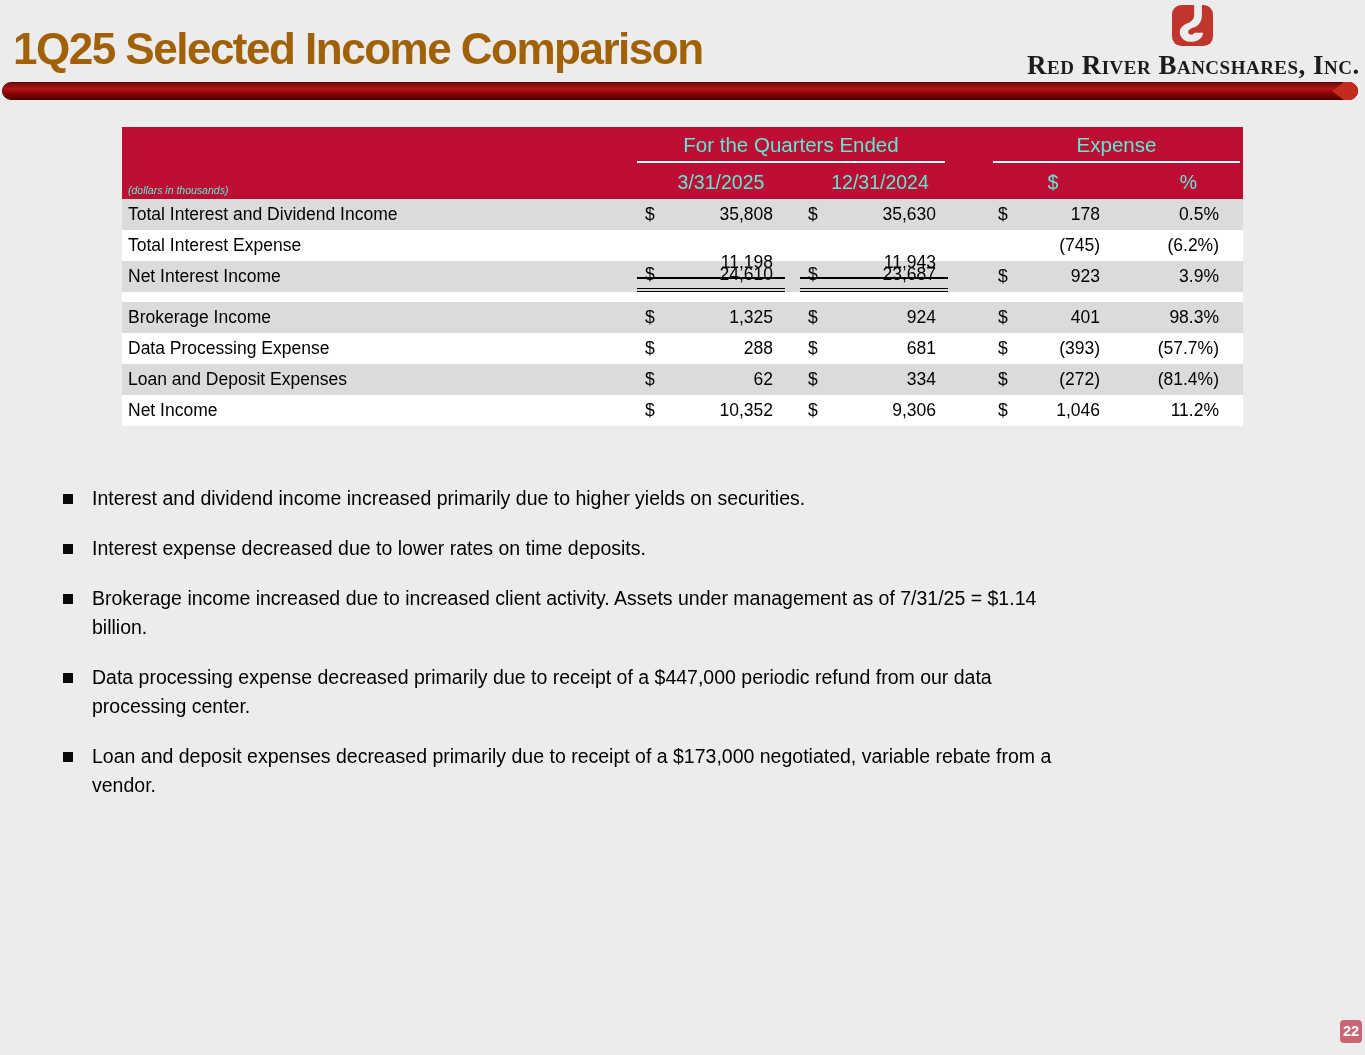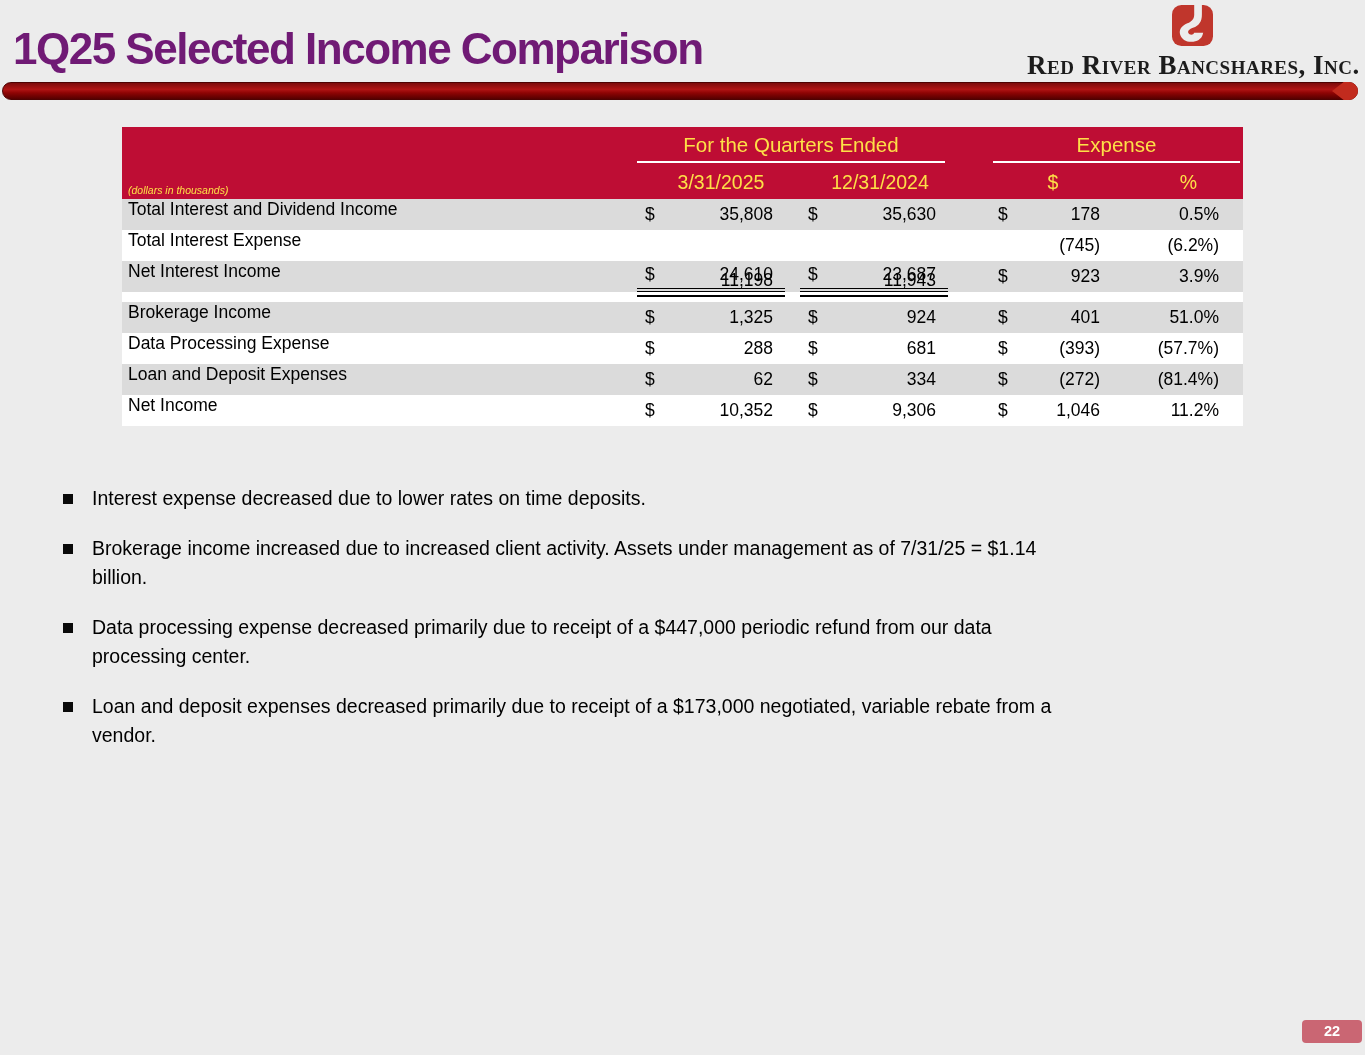--- a/index.html
+++ b/index.html
@@ -5,75 +5,75 @@
   * { margin:0; padding:0; box-sizing:border-box; }
   html,body { background:#d8d8d8; }
   .slide {
     position:relative; width:1365px; height:1055px;
     background:#ECECEC; overflow:hidden;
     font-family:"Liberation Sans", sans-serif; color:#000;
   }
   
   .title {
     position:absolute; left:13px; top:24px;
-    font-size:44px; font-weight:700; letter-spacing:-1.5px; color:#701a75;
+    font-size:44px; font-weight:700; letter-spacing:-1.5px; color:#a16207;
     white-space:nowrap;
   }
   .logo-block { position:absolute; top:5px; right:8px; width:330px; }
   .logo-mark { display:block; margin:0 auto 4px auto; width:41px; height:41px; }
   .company-name {
     font-family:"Liberation Serif", serif; font-variant:small-caps; font-weight:600;
     font-size:27px; letter-spacing:0.5px; color:#1c1c1c; white-space:nowrap;
   }
   .red-bar {
     position:absolute; top:82px; left:2px; width:1356px; height:18px;
     border-radius:9px; border:1px solid #4e0202;
     background:linear-gradient(180deg,#7d0b0b 0%,#b01414 40%,#8e0404 62%,#560000 100%);
   }
   .red-bar .bar-tip {
     position:absolute; right:-1px; top:-1px; width:26px; height:18px;
     background:#c22b1e; border-radius:4px 9px 9px 4px;
     clip-path:polygon(0 50%, 45% 0, 100% 0, 100% 100%, 45% 100%);
   }
   
   .ftable { position:absolute; left:122px; top:127px; width:1121px; }
-  .thead { position:relative; height:72px; background:#BE0D34; color:#fde047; }
+  .thead { position:relative; height:72px; background:#BE0D34; color:#5eead4; }
   .gh { position:absolute; top:6px; font-size:20.5px; text-align:center; }
   .gh-q { left:515px; width:308px; }
   .gh-v { left:871px; width:247px; }
   .ghline { position:absolute; top:34px; height:2px; background:#fff; }
   .ghl-q { left:515px; width:308px; }
   .ghl-v { left:871px; width:247px; }
   .ch { position:absolute; top:44px; font-size:19.5px; text-align:center; }
   .ch-q1 { left:525px; width:148px; }
   .ch-q2 { left:684px; width:148px; }
   .ch-vd { left:876px; width:110px; }
   .ch-vp { left:995px; width:143px; }
   .note { position:absolute; left:6px; top:57px; font-size:10.5px; font-style:italic; font-weight:400; }
-  .trow { display:flex; height:31px; font-size:17.5px; background:#fff; }
+  .trow { display:flex; height:31px; align-items:center; font-size:17.5px; background:#fff; }
   .trow.shade { background:#DBDBDB; }
   .cl { width:515px; padding-left:6px; }
   .g { display:flex; justify-content:space-between; align-items:center; height:100%; }
   .g1 { width:148px; padding:0 12px 0 8px; }
   .gap1 { width:15px; height:100%; }
   .g2 { width:148px; padding:0 12px 0 8px; }
   .gap2 { width:42px; height:100%; }
   .g3 { width:110px; padding-left:8px; }
   .g4 { width:143px; justify-content:flex-end; padding-right:24px; }
   .u1 .g1, .u1 .g2 { border-bottom:2px solid #000;margin-top:36px; }
   .u2 .g1, .u2 .g2 { border-bottom:4px double #000; }
   .spacer-row { height:10px; background:#fff; }
   
   .bullets { position:absolute; left:62px; top:484px; width:1250px; list-style:none; }
   .bullets li { position:relative; padding-left:30px; margin-bottom:21px; font-size:19.5px; line-height:29px; }
   .bullet-sq { position:absolute; left:1px; top:10px; width:10px; height:10px; background:#0a0a0a; }
   .b-line { display:block; }
   
   .page-badge {
-    position:absolute; right:3px; bottom:12px; width:60px; height:23px;
+    position:absolute; right:3px; bottom:12px; width:22px; height:23px;
     background:#CA6673; color:#fff; font-size:14.5px; font-weight:700;
     text-align:center; line-height:23px; border-radius:4px;
   }
 </style>
 </head>
 <body>
 
 <div class="slide">
 
   <div class="title">1Q25 Selected Income Comparison</div>
@@ -178,21 +178,21 @@
       <div class="g g2">
           <span>$</span>
           <span>924</span>
         </div>
       <div class="gap2"></div>
       <div class="g g3">
           <span>$</span>
           <span>401</span>
         </div>
       <div class="g g4">
-          <span>51.0%</span>
+          <span>98.3%</span>
         </div>
     </div>
 
     <div class="trow">
       <div class="cl">Data Processing Expense</div>
       <div class="g g1">
           <span>$</span>
           <span>288</span>
         </div>
       <div class="gap1"></div>
@@ -249,20 +249,24 @@
         </div>
       <div class="g g4">
           <span>11.2%</span>
         </div>
     </div>
   </div>
 
   <ul class="bullets">
     <li>
       <span class="bullet-sq"></span>
+      <span class="b-line">Interest and dividend income increased primarily due to higher yields on securities.</span>
+    </li>
+    <li>
+      <span class="bullet-sq"></span>
       <span class="b-line">Interest expense decreased due to lower rates on time deposits.</span>
     </li>
     <li>
       <span class="bullet-sq"></span>
       <span class="b-line">Brokerage income increased due to increased client activity. Assets under management as of 7/31/25 = $1.14</span>
       <span class="b-line">billion.</span>
     </li>
     <li>
       <span class="bullet-sq"></span>
       <span class="b-line">Data processing expense decreased primarily due to receipt of a $447,000 periodic refund from our data</span>

